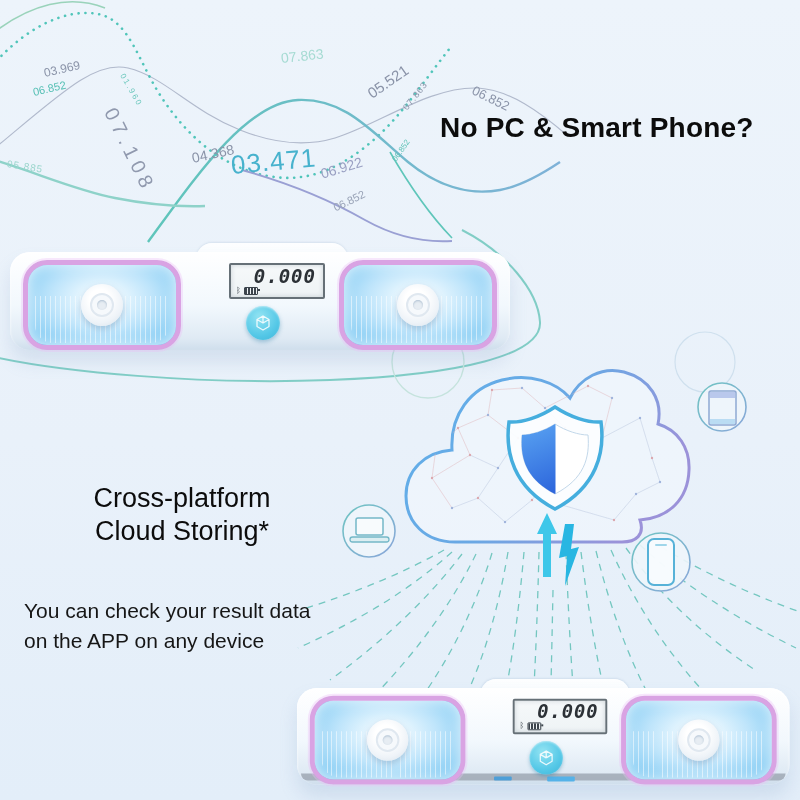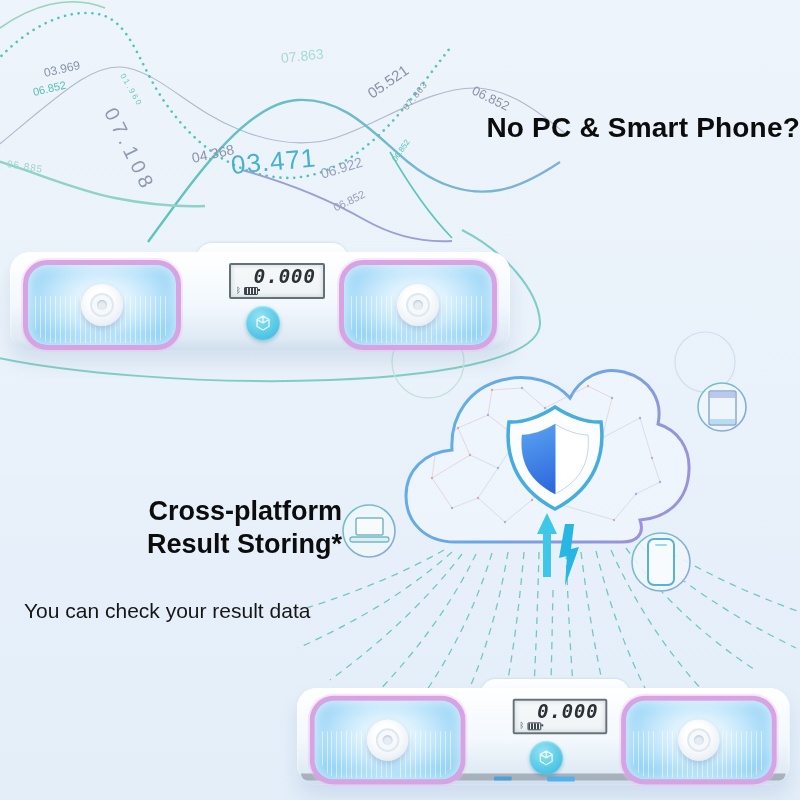--- a/index.html
+++ b/index.html
@@ -10,26 +10,26 @@
   }
   .canvas{
     position:relative;width:800px;height:800px;
     background:linear-gradient(180deg,#edf4fb 0%,#e9f1fa 55%,#e3eef9 100%);
   }
   svg{position:absolute;left:0;top:0;}
 
   
   .headline-offline{
     position:absolute;left:440px;top:112px;width:360px;
-    text-align:right;font-weight:bold;font-size:28px;line-height:31px;
+    text-align:left;font-weight:bold;font-size:28px;line-height:31px;
     color:#0c0c0c;letter-spacing:0.2px;
   }
   .headline-cloud{
-    position:absolute;left:22px;top:495px;width:320px;
-    text-align:right;font-weight:bold;font-size:27px;line-height:33px;
+    position:absolute;left:22px;top:482px;width:320px;
+    text-align:center;font-weight:normal;font-size:27px;line-height:33px;
     color:#0c0c0c;
   }
   .cloud-desc{
     position:absolute;left:24px;top:560px;width:360px;
     font-size:21px;line-height:30px;color:#161616;margin-top:36px;
   }
 
   
   .wl{
     position:absolute;white-space:nowrap;font-weight:500;
@@ -288,24 +288,25 @@
   <span class="wl" style="left:321px;top:166px;font-size:14px;color:#999fc2;transform:rotate(-17deg);">06.922</span>
   <span class="wl" style="left:7px;top:158px;font-size:10px;color:#9bd6cd;letter-spacing:1px;transform:rotate(9deg);">05.885</span>
   <span class="wl" style="left:394px;top:156px;font-size:8px;color:#62c4b9;transform:rotate(-55deg);">06.852</span>
   <span class="wl" style="left:334px;top:202px;font-size:11px;color:#98a2b6;transform:rotate(-26deg);">06.852</span>
 
   <div class="headline-offline">
     <div>No PC &amp; Smart Phone?</div>
   </div>
   <div class="headline-cloud">
     <div>Cross-platform</div>
-    <div>Result Storing*</div>
+    <div>Cloud Storing*</div>
   </div>
   <div class="cloud-desc">
     <div>You can check your result data</div>
+    <div>on the APP on any device</div>
   </div>
 
   <div class="device device-top">
     <div class="device-hump"></div>
     <div class="device-body"></div>
     <div class="pad pad-left">
       <div class="pad-stripes"></div>
       <div class="knob"></div>
     </div>
     <div class="pad pad-right">

